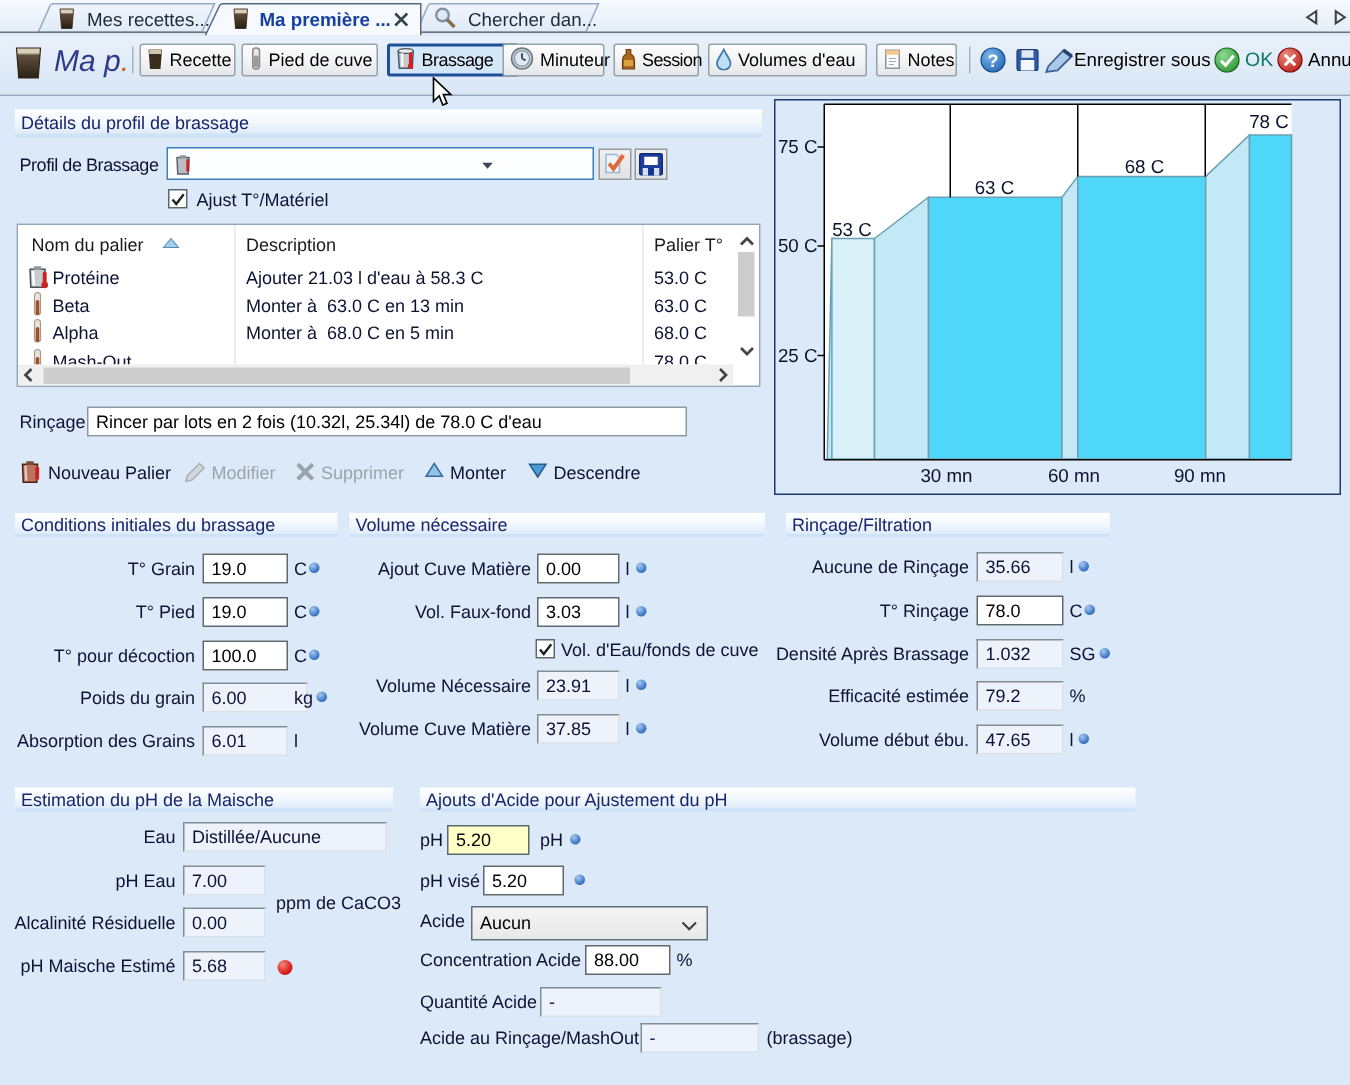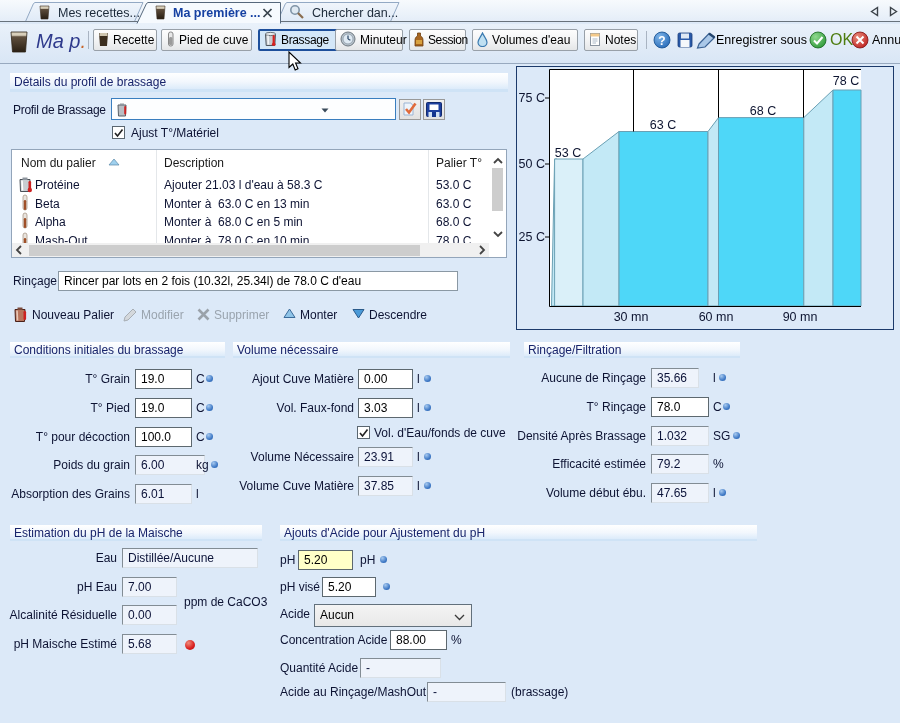--- a/index.html
+++ b/index.html
@@ -126,21 +126,21 @@
 <rect x="29" y="3.5" width="8" height="5" fill="#dfe9f4"></rect>
 <rect x="28.5" y="10" width="9" height="7" fill="#f4f7fa"></rect>
 <path d="M47,14 L57,3.5 L62.5,7.5 L53,17 L45.5,18 Z" fill="#aac8e8" stroke="#3a6294" stroke-width="1.2"></path>
     <path d="M57,3.5 L62.5,7.5" stroke="#24466e" stroke-width="2.4"></path>
 <circle cx="166" cy="10" r="8" fill="url(#okg)" stroke="#14651c" stroke-width="0.8"></circle>
 <path d="M162,10.5 L165,13.5 L170.5,7" stroke="#fff" stroke-width="2" fill="none"></path>
 <circle cx="208" cy="10" r="8" fill="url(#ko)" stroke="#7e0c0c" stroke-width="0.8"></circle>
 <path d="M204.5,6.5 L211.5,13.5 M211.5,6.5 L204.5,13.5" stroke="#fff" stroke-width="2"></path>
 </svg>
 <div class="lbl" style="left:716px;top:30px;font-size:12.5px;color:#000">Enregistrer sous</div>
-<div class="lbl" style="left:830px;top:30px;font-size:16px;color:#4d7c0f">OK</div>
+<div class="lbl" style="left:830px;top:30px;font-size:13px;color:#0f766e">OK</div>
 <div class="lbl" style="left:872px;top:30px;font-size:12.5px;color:#000">Annu</div>
 
 <div class="hdr" style="left:10px;top:73px;width:498px;height:19px;line-height:19px;border-bottom-width:3px">Détails du profil de brassage</div>
 <div class="lbl" style="left:13px;top:100px;letter-spacing:-0.3px">Profil de Brassage</div>
 <div class="abs" style="left:111px;top:98px;width:285px;height:22px;border:1px solid #3a7ebf;background:#fdfeff">
   <svg class="abs" style="left:4px;top:3px" width="12" height="15" xmlns="http://www.w3.org/2000/svg">
       <path d="M2,3 L10,3 L9.5,14 L2.5,14 Z" fill="#b9bec4" stroke="#5a6168" stroke-width="1"></path>
       <rect x="4" y="1.5" width="4" height="2" fill="#8f969e"></rect>
       <rect x="8.2" y="4" width="2" height="8.5" rx="1" fill="#cc2222"></rect>
     </svg>
@@ -202,21 +202,20 @@
   </svg>
 <div class="lbl" style="left:35px;top:212px">Alpha</div>
 <div class="lbl" style="left:164px;top:212px">Monter à&nbsp;&nbsp;68.0 C en 5 min</div>
 <div class="lbl" style="left:436px;top:212px">68.0 C</div>
 <div class="abs" style="left:12px;top:230px;width:478px;height:13px;overflow:hidden">
 <svg class="abs" style="left:9px;top:2px" width="8" height="18" xmlns="http://www.w3.org/2000/svg">
       <rect x="2" y="1" width="4" height="15" rx="2" fill="#e9e4de" stroke="#a89888" stroke-width="0.8"></rect>
       <rect x="2.8" y="6" width="2.4" height="10" rx="1.2" fill="#a05028"></rect>
     </svg>
 <div class="lbl" style="left:23px;top:1px">Mash-Out</div>
-<div class="lbl" style="left:152px;top:1px">Monter à&nbsp;&nbsp;78.0 C en 10 min</div>
 <div class="lbl" style="left:424px;top:1px">78.0 C</div>
 </div>
 
 <div class="abs" style="left:12px;top:243px;width:477px;height:14px;background:#f0f0f0"></div>
 <div class="abs" style="left:29px;top:245px;width:391px;height:11px;background:#cdcdcd"></div>
 <svg class="abs" style="left:14px;top:245px" width="10" height="10" xmlns="http://www.w3.org/2000/svg">
     <path d="M7,1 L3,5 L7,9" stroke="#444" stroke-width="1.8" fill="none"></path>
   </svg>
 <svg class="abs" style="left:477px;top:245px" width="10" height="10" xmlns="http://www.w3.org/2000/svg">
     <path d="M3,1 L7,5 L3,9" stroke="#444" stroke-width="1.8" fill="none"></path>
@@ -330,21 +329,21 @@
 <div class="lbl rlb" style="left:224px;top:447px;width:130px">Volume Nécessaire</div>
 <div class="inp ro" style="left:358px;top:447px;width:55px">23.91</div>
 <div class="unit" style="left:417px;top:447px">l</div>
 <div class="dot" style="left:424px;top:453px"></div>
 <div class="lbl rlb" style="left:224px;top:476px;width:130px">Volume Cuve Matière</div>
 <div class="inp ro" style="left:358px;top:476px;width:55px">37.85</div>
 <div class="unit" style="left:417px;top:476px">l</div>
 <div class="dot" style="left:424px;top:482px"></div>
 <div class="hdr" style="left:524px;top:342px;width:216px">Rinçage/Filtration</div>
 <div class="lbl rlb" style="left:508px;top:368px;width:138px">Aucune de Rinçage</div>
-<div class="inp ro" style="left:651px;top:368px;width:48px">35.66</div>
+<div class="inp ro" style="left:651px;top:368px;width:58px">35.66</div>
 <div class="unit" style="left:713px;top:368px">l</div>
 <div class="dot" style="left:719px;top:374px"></div>
 <div class="lbl rlb" style="left:508px;top:397px;width:138px">T° Rinçage</div>
 <div class="inp" style="left:651px;top:397px;width:58px">78.0</div>
 <div class="unit" style="left:713px;top:397px">C</div>
 <div class="dot" style="left:723px;top:403px"></div>
 <div class="lbl rlb" style="left:508px;top:426px;width:138px">Densité Après Brassage</div>
 <div class="inp ro" style="left:651px;top:426px;width:58px">1.032</div>
 <div class="unit" style="left:713px;top:426px">SG</div>
 <div class="dot" style="left:733px;top:432px"></div>

